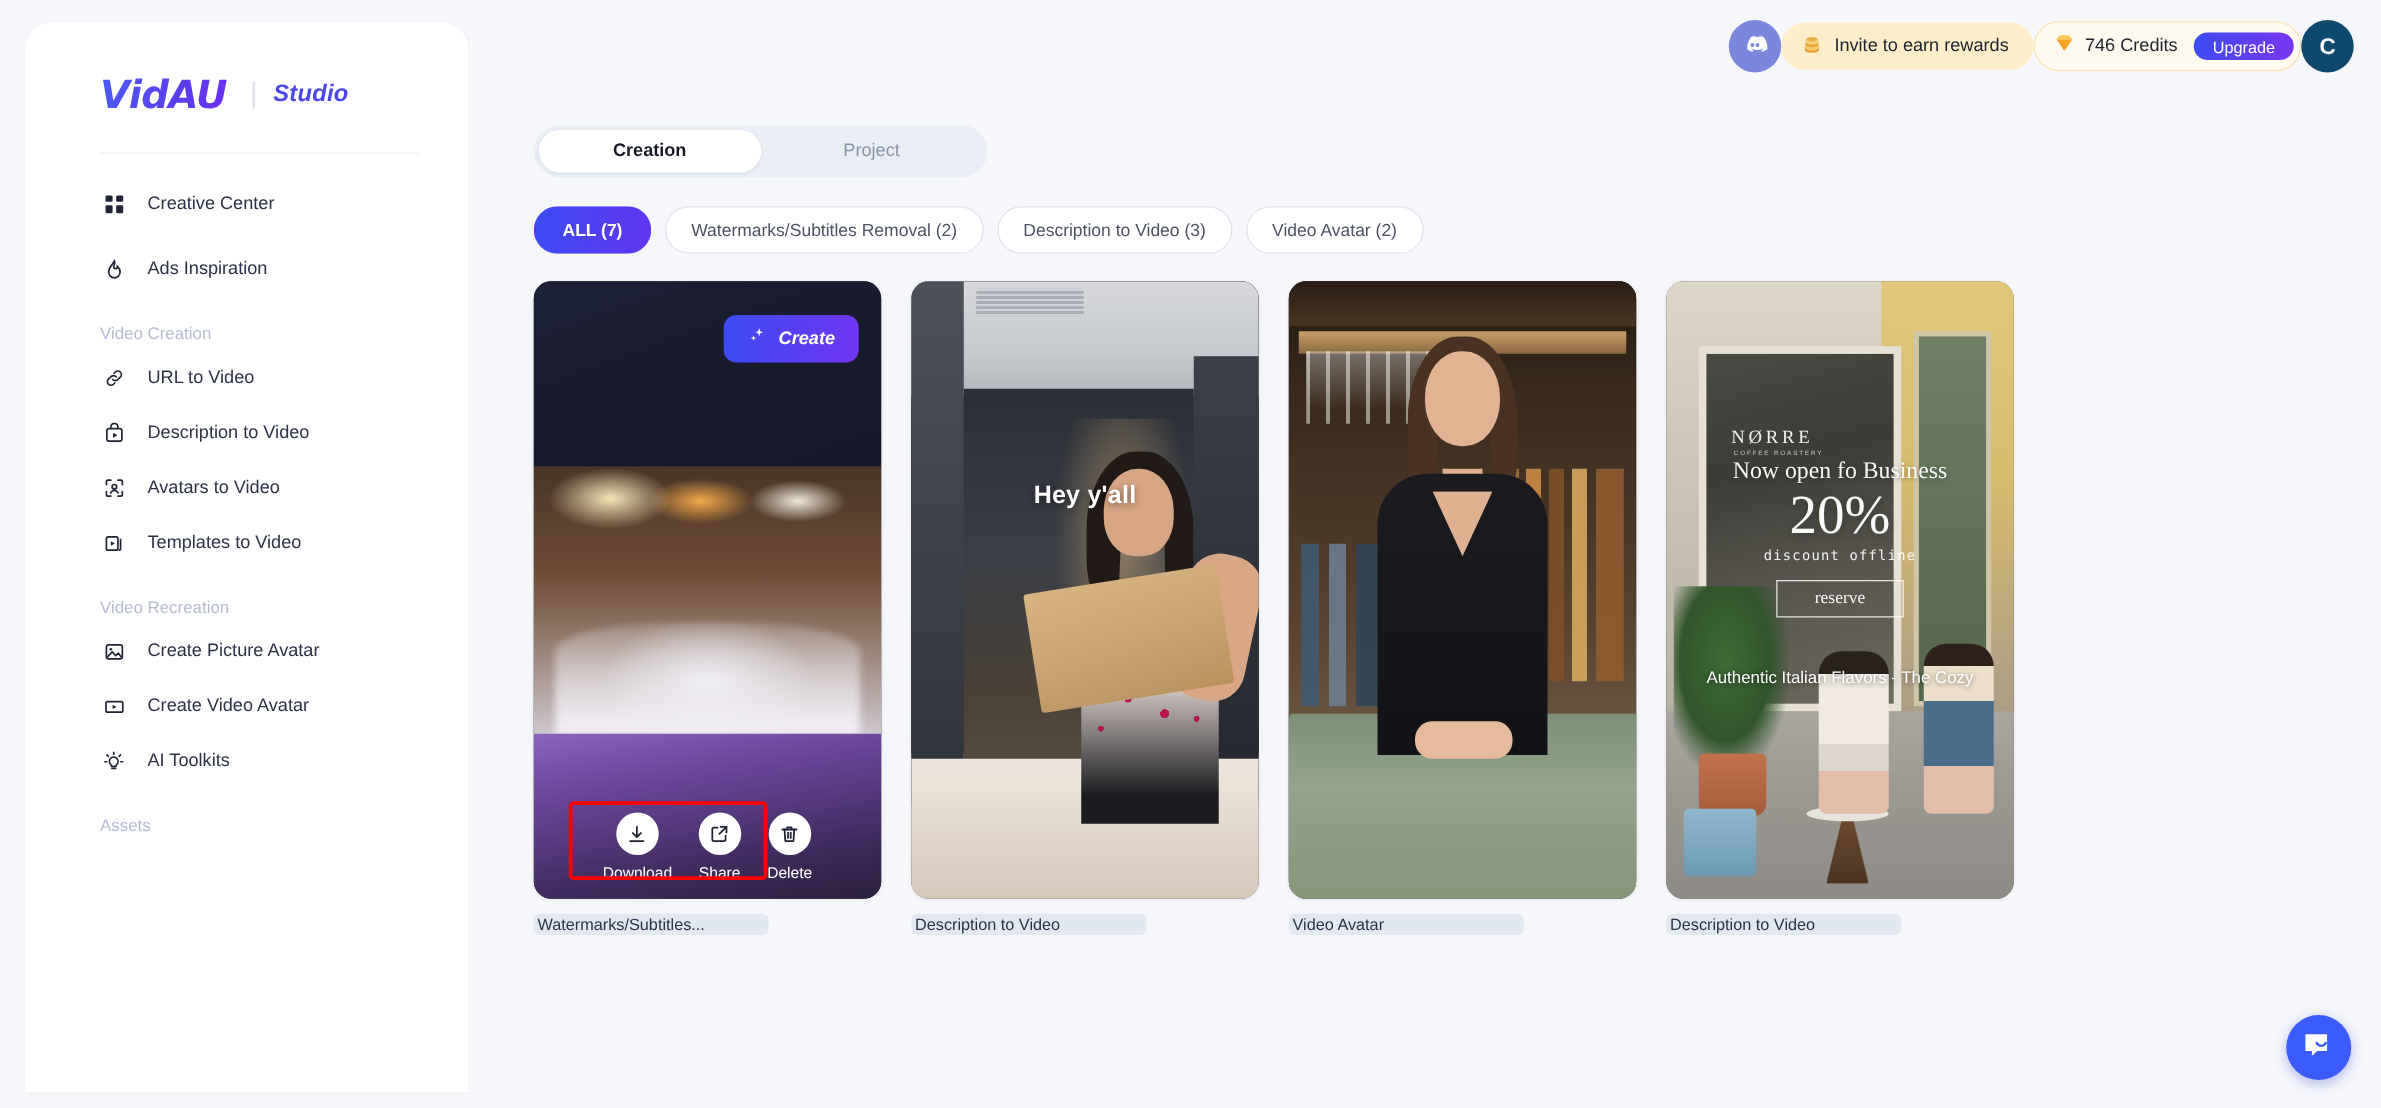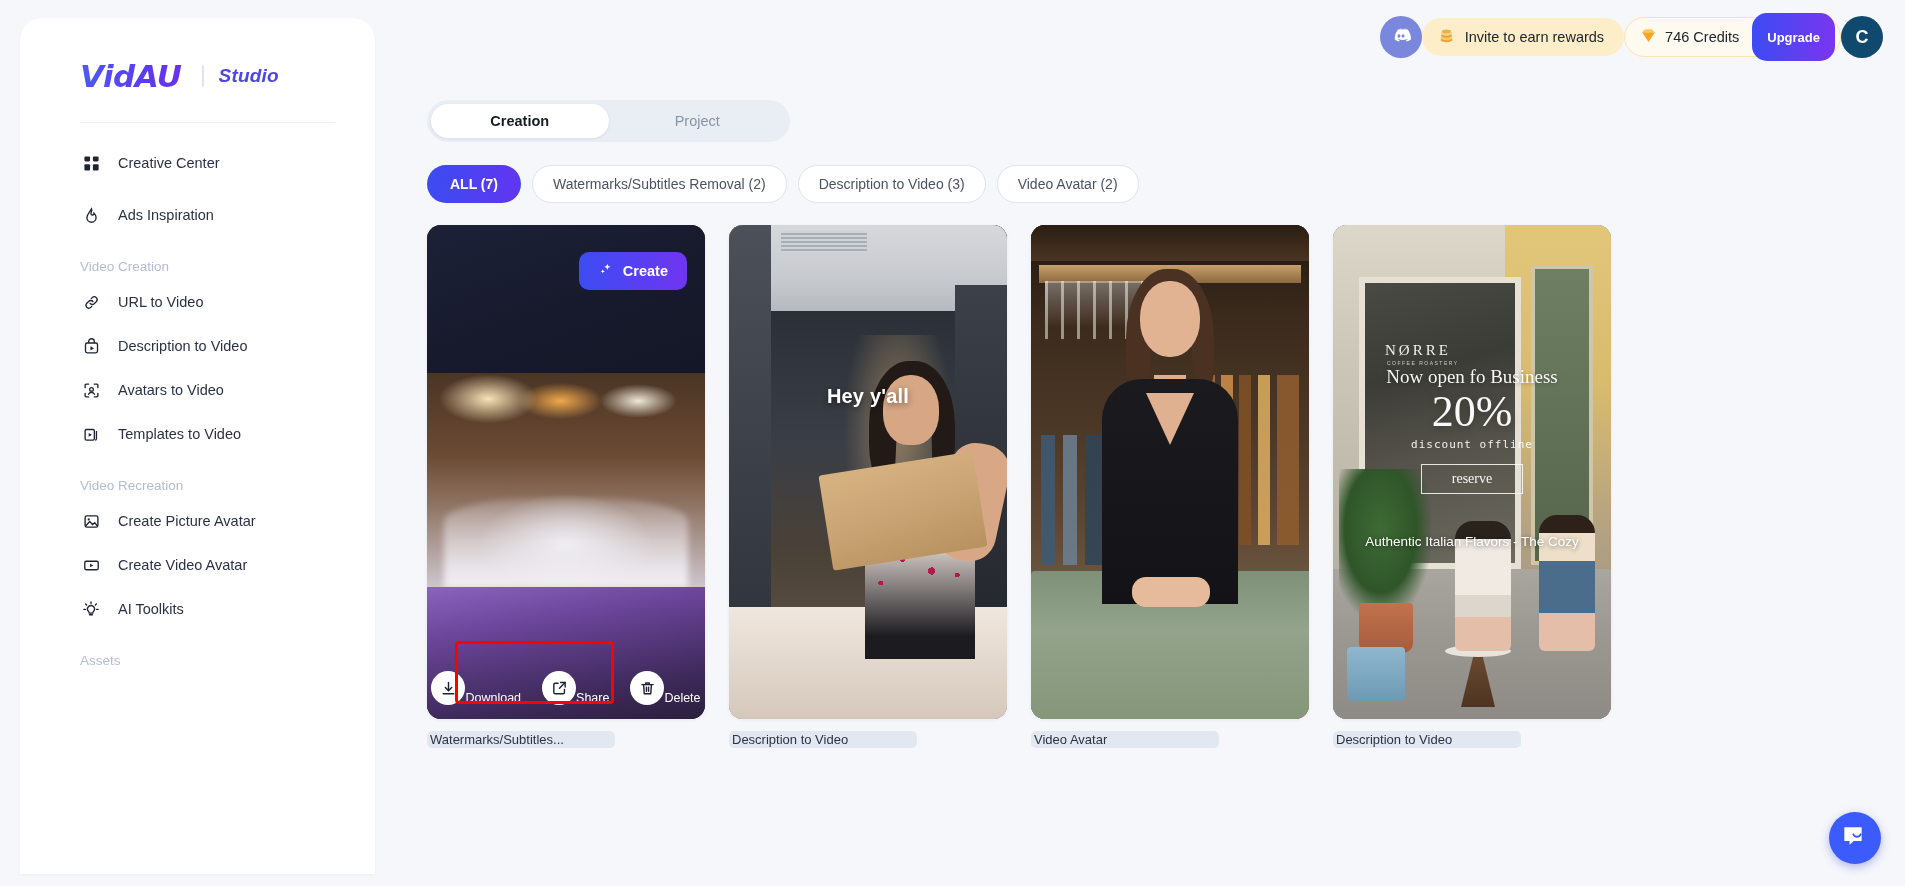--- a/index.html
+++ b/index.html
@@ -108,25 +108,25 @@
   .credits-pill {
     height: 40px;
     display: flex; align-items: center; gap: 8px;
     padding: 0 5px 0 15px;
     background: #fefaf0;
     border: 1px solid #fbe3b4;
     border-radius: 21px;
   }
   .credits-txt { font-size: 14.5px; color: #20262f; margin-right: 5px; }
   .upgrade-btn {
-    height: 48px;
+    height: 22px;
     padding: 4px 15px;
     display: flex; align-items: center;
     background: linear-gradient(95deg,#3b4cf3 0%, #7b35ef 100%);
-    color: #fff; font-size: 13px; font-weight: 700;
+    color: #fff; font-size: 13px; font-weight: 400;
     border-radius: 15px;
     cursor: pointer;
   }
   .avatar {
     width: 42px; height: 42px; border-radius: 50%;
     background: #0f4a6e;
     color: #fff;
     display: flex; align-items: center; justify-content: center;
     font-size: 18px; font-weight: 600;
     cursor: pointer;
@@ -217,20 +217,21 @@
     background: linear-gradient(160deg,#1d2138 0%, #171a2c 55%, #141727 100%);
   }
   .create-btn {
     position: absolute; right: 18px; top: 27px;
     height: 38px; padding: 0 19px;
     display: flex; align-items: center; gap: 9px;
     background: linear-gradient(95deg,#3b4cf3 0%, #7135f0 100%);
     color: #fff; font-weight: 700; font-size: 14.5px;
     border-radius: 10px;
     cursor: pointer;
+    font-style: italic;
   }
   .c1-mid {
     position: absolute; left:0; top: 148px; width:100%; height: 215px;
     background:
       radial-gradient(ellipse 70px 35px at 22% 12%, rgba(255,236,190,0.95), rgba(255,236,190,0) 70%),
       radial-gradient(ellipse 60px 26px at 48% 13%, rgba(255,178,78,0.92), rgba(255,178,78,0) 70%),
       radial-gradient(ellipse 55px 24px at 76% 13%, rgba(255,250,235,0.9), rgba(255,250,235,0) 70%),
       radial-gradient(ellipse 120px 70px at 50% 80%, rgba(238,236,244,0.95), rgba(238,236,244,0) 72%),
       linear-gradient(180deg,#4a3526 0%, #6b4a33 38%, #8d7160 60%, #cfc7cf 100%);
     filter: blur(0.4px);
@@ -244,21 +245,21 @@
   }
   .c1-bot {
     position: absolute; left:0; bottom:0; width:100%; height: 132px;
     background: linear-gradient(170deg,#8a63bd 0%, #6b4599 30%, #402b5e 72%, #2a1f3c 100%);
   }
   .actionbar {
     position: absolute; left: 0; bottom: 14px; width: 100%;
     display: flex; justify-content: center; gap: 21px;
   }
   .action {
-    display: flex; flex-direction: row; align-items: flex-end;
+    display: flex; flex-direction: column; align-items: center;
     cursor: pointer;
   }
   .action .circ {
     width: 34px; height: 34px; border-radius: 50%;
     background: #fff;
     display: flex; align-items: center; justify-content: center;
     color: #1c2231;
   }
   .action .lbl { margin-top: 7px; color: #fff; font-size: 12.5px; }
   .redbox {

